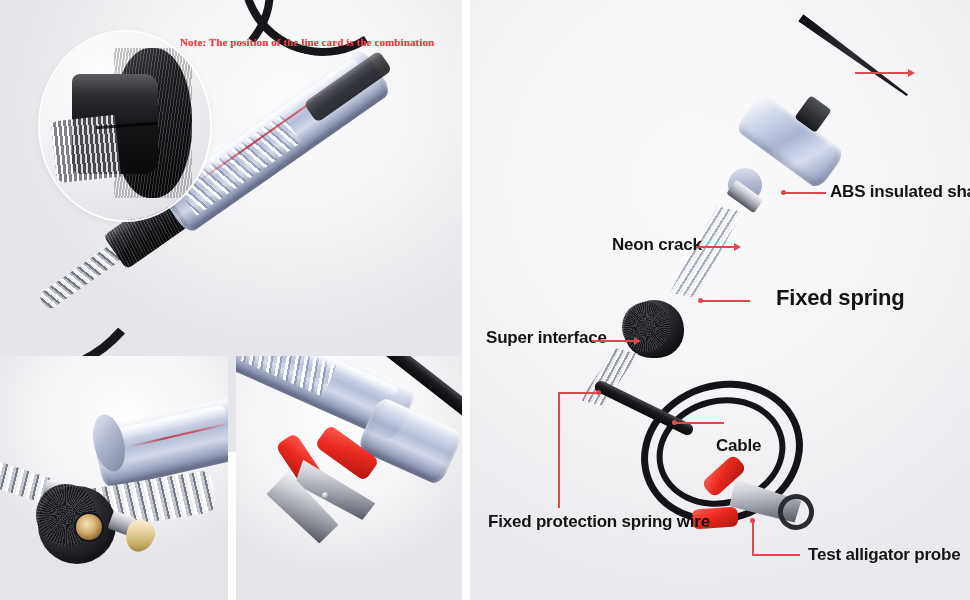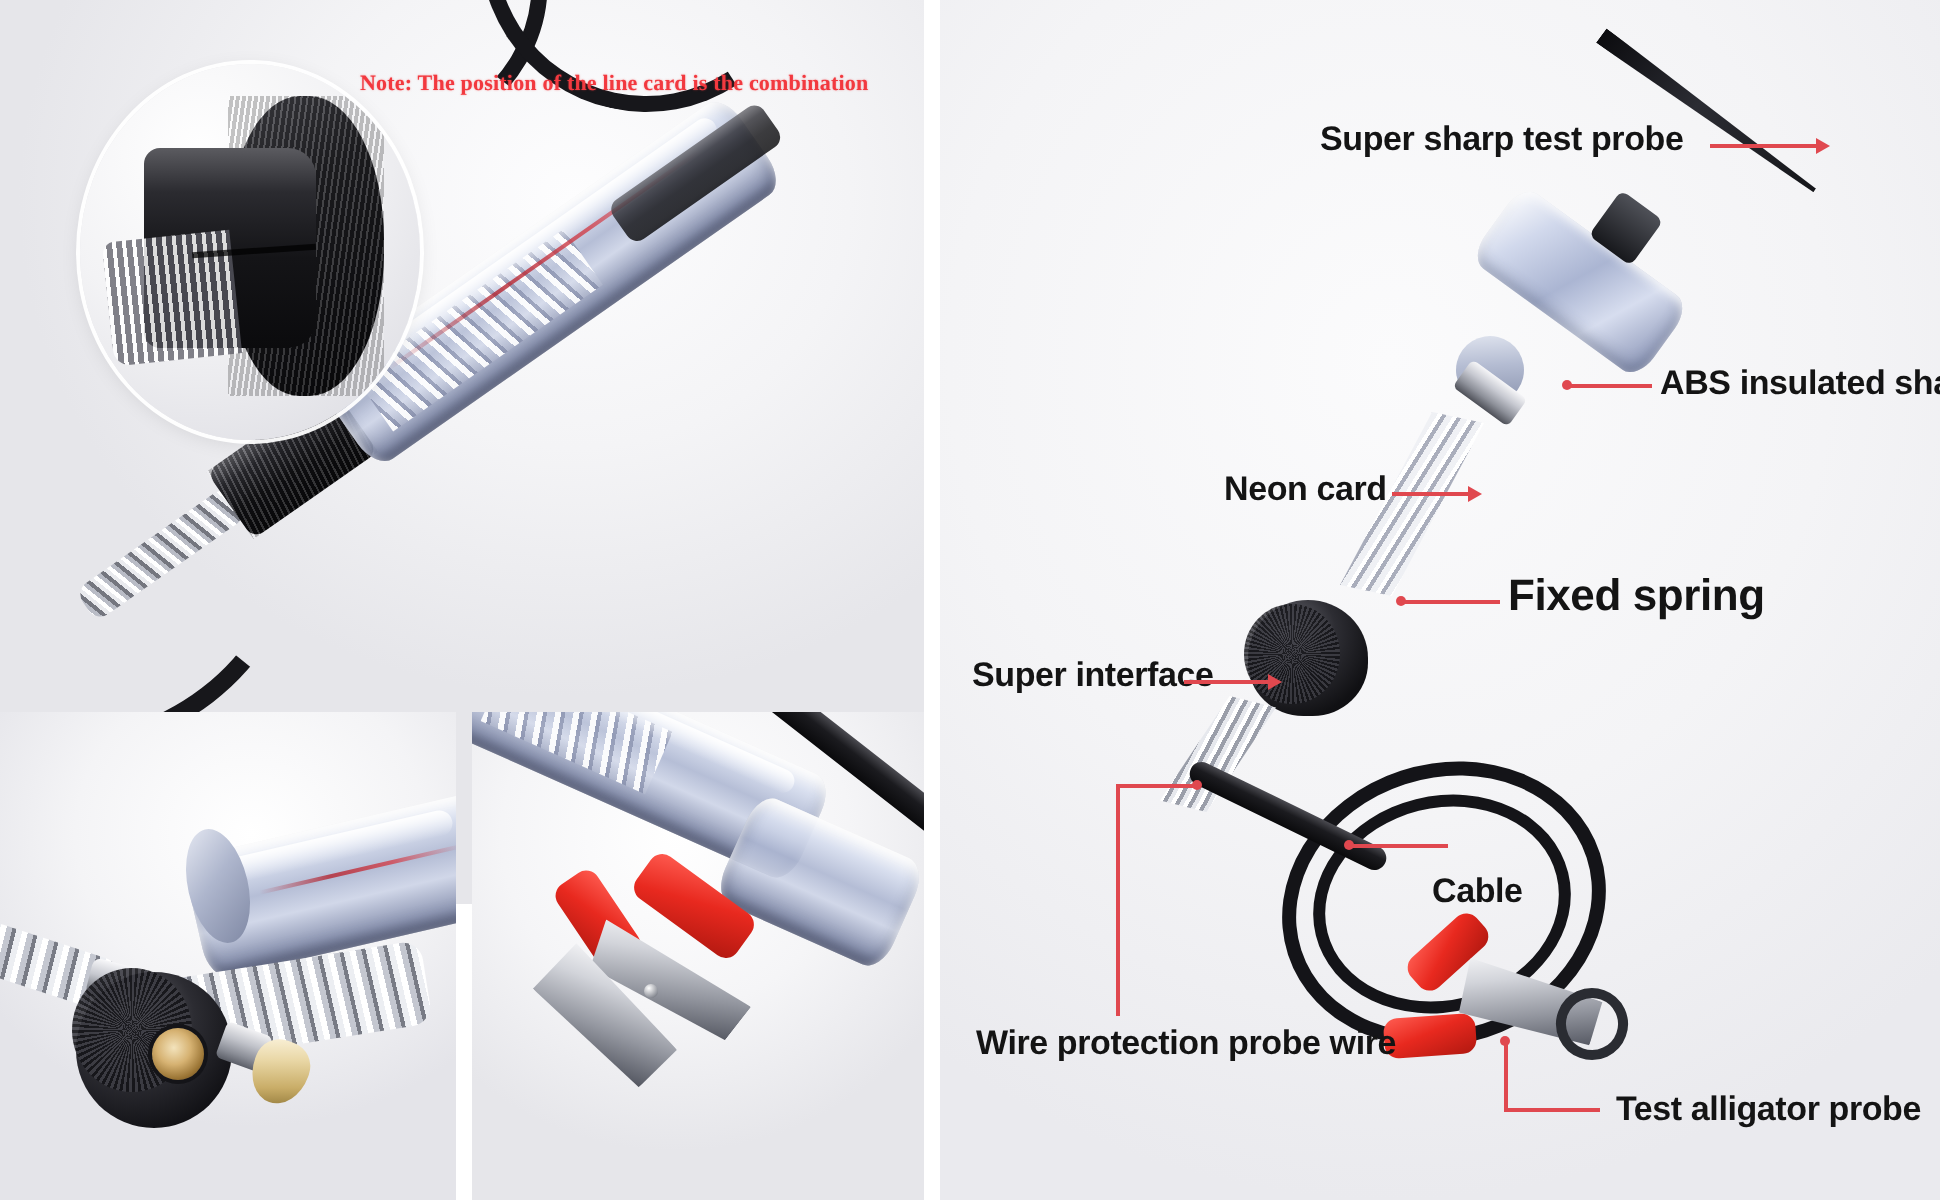--- a/index.html
+++ b/index.html
@@ -277,21 +277,21 @@
 
   
   .callout {
     position: absolute;
     color: #141414;
     font-family: "Liberation Sans", sans-serif;
     font-weight: bold;
     white-space: nowrap;
     letter-spacing: -0.2px;
   }
-  .callout.sz-lg { font-size: 22px; }
+  .callout.sz-lg { font-size: 22px; margin-left: 22px; }
   .callout.sz-md { font-size: 17px; }
 
   .leader {
     position: absolute;
     background: #e0484f;
     height: 2px;
     transform-origin: 0 50%;
   }
   .leader-v {
     position: absolute;
@@ -430,45 +430,44 @@
     <div class="loop-cable" style="left:186px; top:398px; width:118px; height:96px; transform:rotate(-14deg); border-width:6px;"></div>
     <div class="black-lead" style="left:120px; top:402px; width:108px; height:12px; transform:rotate(26deg);"></div>
 
     <div class="clip-boot" style="left:232px; top:466px; width:44px; height:20px; transform:rotate(-42deg);"></div>
     <div class="clip-boot" style="left:222px; top:508px; width:46px; height:20px; transform:rotate(-4deg);"></div>
     <div class="clip-jaw" style="left:258px; top:486px; width:72px; height:34px; transform:rotate(24deg);
                 clip-path:polygon(0% 20%, 96% 0%, 100% 66%, 8% 100%);"></div>
     <div style="position:absolute; left:308px; top:494px; width:26px; height:26px; border-radius:50%;
                 border:5px solid #2a2c32; background:transparent; transform:rotate(20deg);"></div>
 
-    <div class="callout sz-md" style="left:190px; top:60px;">Super sharp test probe</div>
     <div class="leader" style="left:385px; top:72px; width:55px;"></div>
     <div class="arrowhead" style="left:438px; top:69px;"></div>
 
     <div class="leader-dot" style="left:311px; top:190px;"></div>
     <div class="leader" style="left:314px; top:192px; width:42px;"></div>
     <div class="callout sz-md" style="left:360px; top:182px;">ABS insulated shank</div>
 
-    <div class="callout sz-md" style="left:142px; top:235px;">Neon card</div>
+    <div class="callout sz-md" style="left:142px; top:235px;">Neon crack</div>
     <div class="leader" style="left:226px; top:246px; width:40px;"></div>
     <div class="arrowhead" style="left:264px; top:243px;"></div>
 
     <div class="leader-dot" style="left:228px; top:298px;"></div>
     <div class="leader" style="left:232px; top:300px; width:48px;"></div>
     <div class="callout sz-lg" style="left:284px; top:285px;">Fixed spring</div>
 
     <div class="callout sz-md" style="left:16px; top:328px;">Super interface</div>
     <div class="leader" style="left:122px; top:340px; width:44px;"></div>
     <div class="arrowhead" style="left:164px; top:337px;"></div>
 
     <div class="leader-dot" style="left:202px; top:420px;"></div>
     <div class="leader" style="left:206px; top:422px; width:48px;"></div>
     <div class="callout sz-md" style="left:246px; top:412px;margin-top:24px;">Cable</div>
 
-    <div class="callout sz-md" style="left:18px; top:512px;">Wire protection probe wire</div>
+    <div class="callout sz-md" style="left:18px; top:512px;">Fixed protection spring wire</div>
     <div class="leader-v" style="left:88px; top:392px; height:116px;"></div>
     <div class="leader" style="left:88px; top:392px; width:40px;"></div>
     <div class="leader-dot" style="left:126px; top:390px;"></div>
 
     <div class="leader-dot" style="left:280px; top:518px;"></div>
     <div class="leader-v" style="left:282px; top:520px; height:36px;"></div>
     <div class="leader" style="left:282px; top:554px; width:48px;"></div>
     <div class="callout sz-md" style="left:338px; top:545px;">Test alligator probe</div>
   </div>
 

